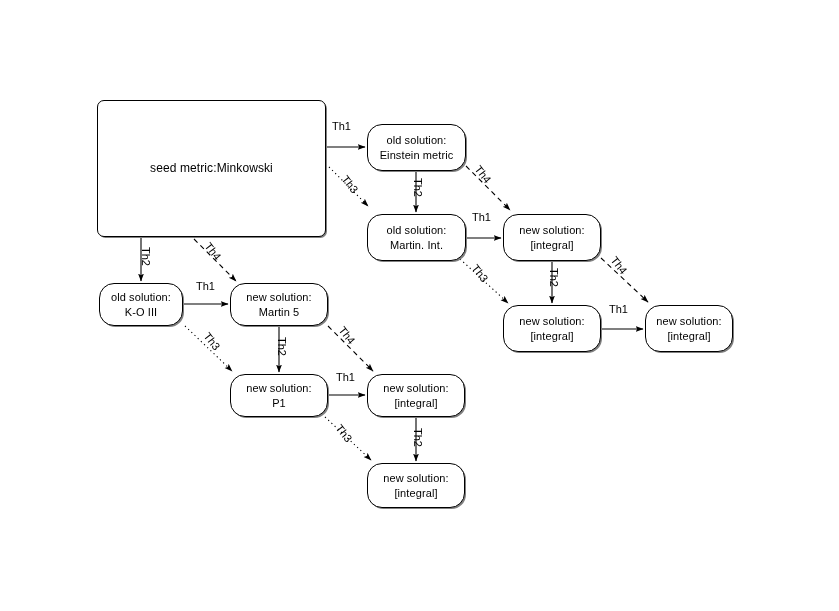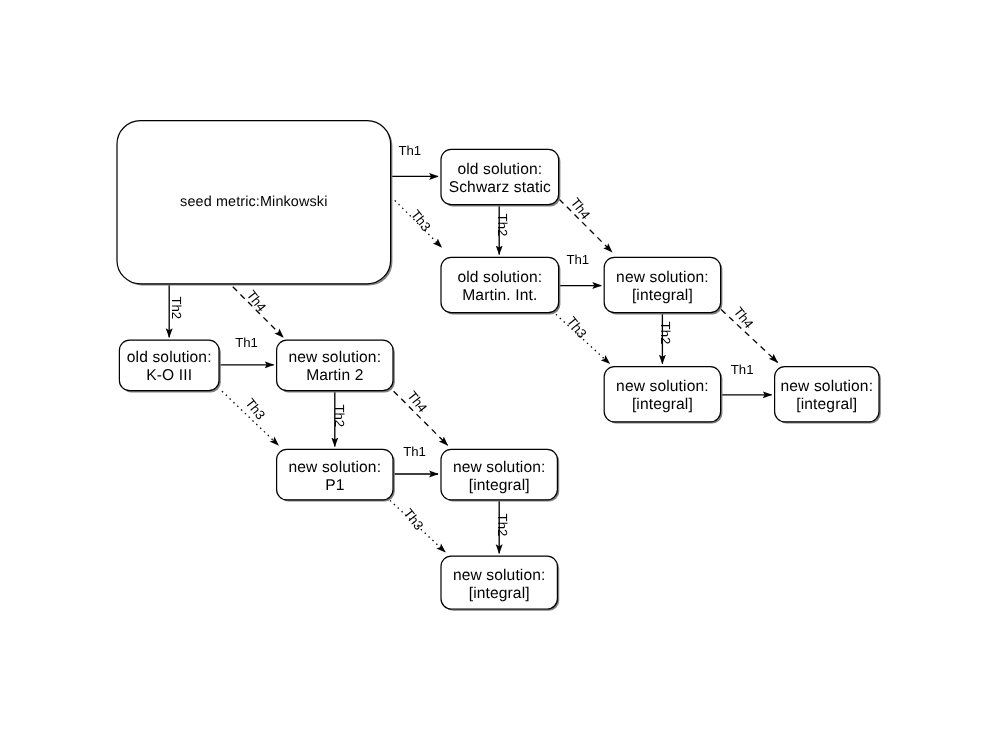--- a/index.html
+++ b/index.html
@@ -20,38 +20,38 @@
     left: 0;
     top: 0;
     width: 839px;
     height: 611px;
   }
   .node {
     position: absolute;
     box-sizing: border-box;
     border: 1px solid #000000;
     background: #ffffff;
-    border-radius: 9px;
+    border-radius: 15px;
     display: flex;
     flex-direction: column;
     align-items: center;
     justify-content: center;
     color: #000000;
-    font-size: 13px;
+    font-size: 11px;
     line-height: 15px;
     letter-spacing: 0.1px;
     box-shadow: 1.5px 1.5px 0 -0.5px #808080;
     z-index: 2;
   }
   .node .ln {
     display: block;
     white-space: nowrap;
   }
   .node.big {
-    border-radius: 20px;
+    border-radius: 7px;
     font-size: 12px;
   }
   .edge-label {
     position: absolute;
     font-family: "Liberation Sans", sans-serif;
     font-size: 11px;
     color: #000000;
     white-space: nowrap;
     z-index: 3;
     background: transparent;
@@ -95,21 +95,21 @@
         <line x1="325" y1="417" x2="371" y2="460" stroke="#000000" stroke-width="1.1" stroke-dasharray="1.2,3.2" marker-end="url(#arrow)"></line>
         <line x1="416" y1="417" x2="416" y2="461" stroke="#000000" stroke-width="1.1" marker-end="url(#arrow)"></line>
       </g>
   </svg>
   <div id="nodes-layer">
       <div class="node big" style="left: 97px; top: 100px; width: 229px; height: 137px;">
         <span class="ln">seed metric:Minkowski</span>
       </div>
       <div class="node" style="left: 367px; top: 124px; width: 99px; height: 47px;">
         <span class="ln">old solution:</span>
-        <span class="ln">Schwarz static</span>
+        <span class="ln">Einstein metric</span>
       </div>
       <div class="node" style="left: 367px; top: 214px; width: 99px; height: 47px;">
         <span class="ln">old solution:</span>
         <span class="ln">Martin. Int.</span>
       </div>
       <div class="node" style="left: 503px; top: 214px; width: 98px; height: 47px;">
         <span class="ln">new solution:</span>
         <span class="ln">[integral]</span>
       </div>
       <div class="node" style="left: 503px; top: 305px; width: 98px; height: 47px;">
@@ -119,21 +119,21 @@
       <div class="node" style="left: 645px; top: 305px; width: 88px; height: 47px;">
         <span class="ln">new solution:</span>
         <span class="ln">[integral]</span>
       </div>
       <div class="node" style="left: 99px; top: 283px; width: 84px; height: 43px;">
         <span class="ln">old solution:</span>
         <span class="ln">K-O III</span>
       </div>
       <div class="node" style="left: 230px; top: 283px; width: 98px; height: 43px;">
         <span class="ln">new solution:</span>
-        <span class="ln">Martin 2</span>
+        <span class="ln">Martin 5</span>
       </div>
       <div class="node" style="left: 230px; top: 374px; width: 98px; height: 43px;">
         <span class="ln">new solution:</span>
         <span class="ln">P1</span>
       </div>
       <div class="node" style="left: 367px; top: 374px; width: 98px; height: 43px;">
         <span class="ln">new solution:</span>
         <span class="ln">[integral]</span>
       </div>
       <div class="node" style="left: 367px; top: 463px; width: 98px; height: 45px;">

